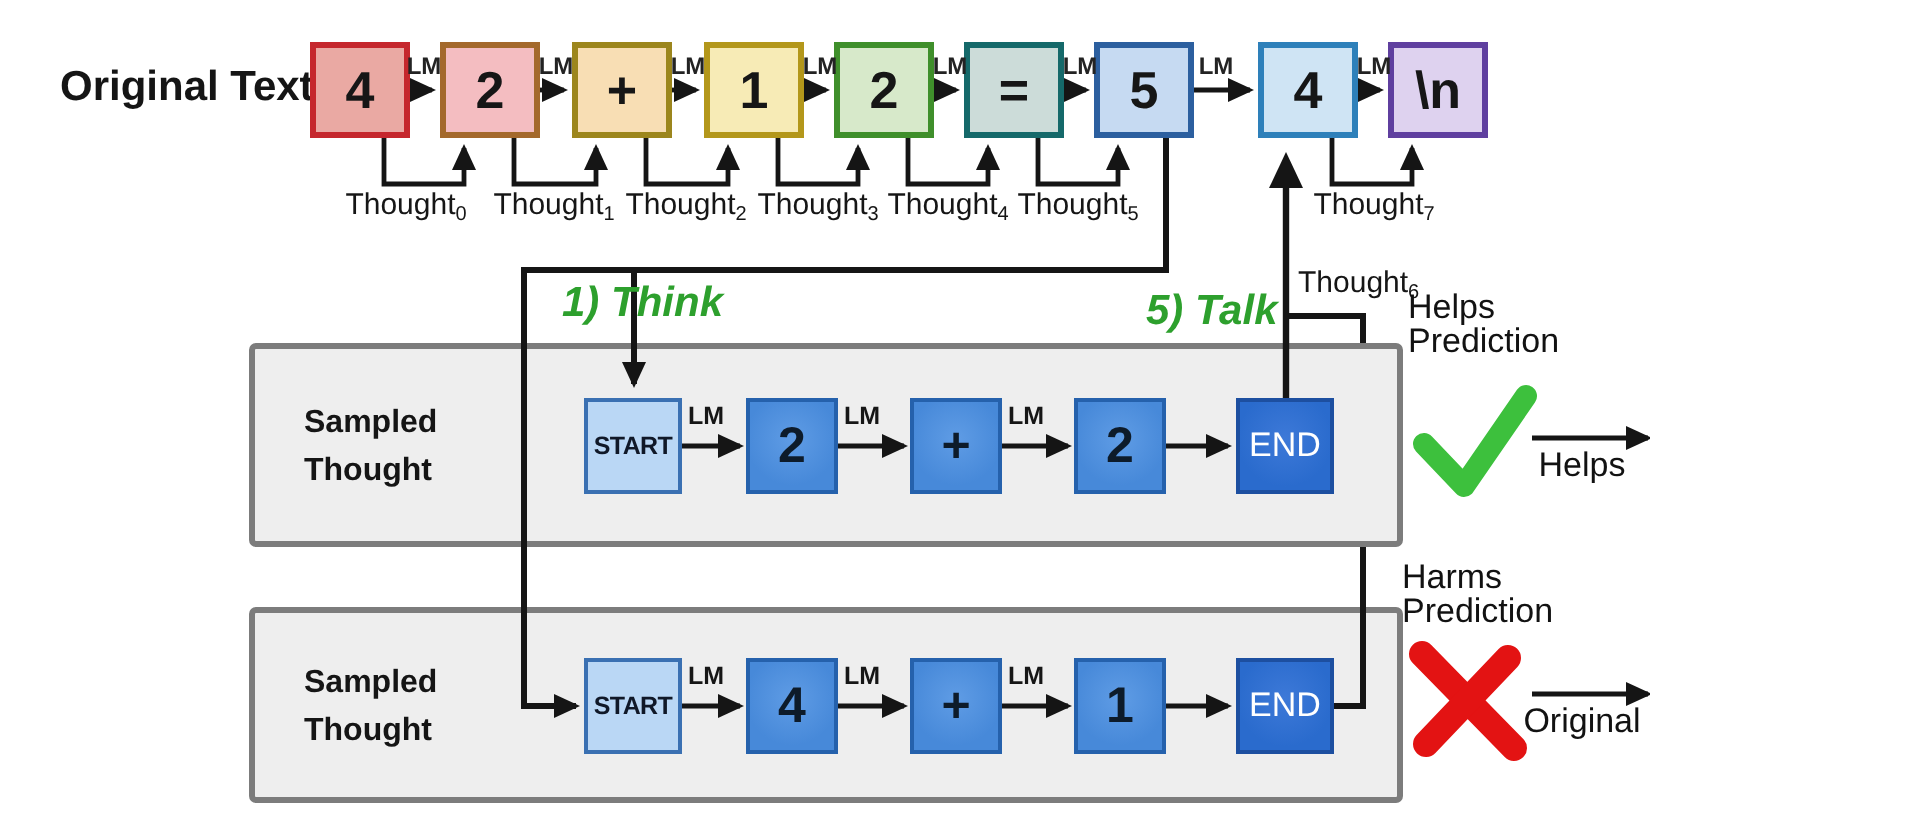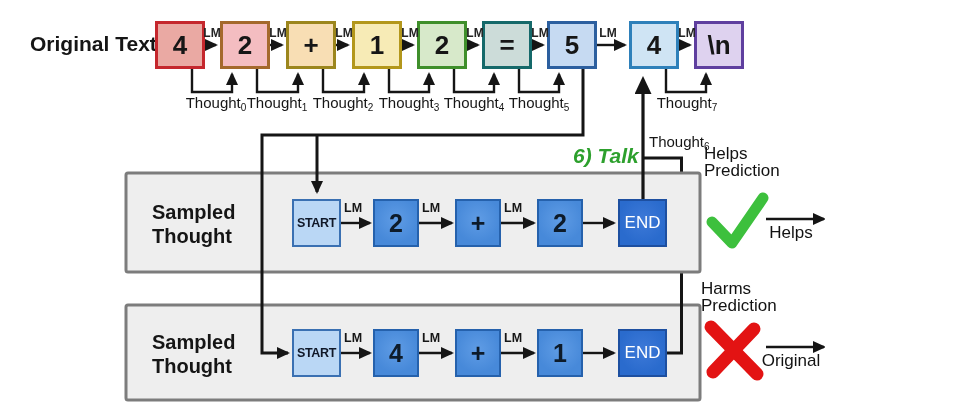--- a/index.html
+++ b/index.html
@@ -16,21 +16,21 @@
   .lm-top{position:absolute;top:26px;transform:translateX(-50%);
           font-size:12px;font-weight:700;color:#232323;}
 
   .thought{position:absolute;top:94px;transform:translateX(-50%);white-space:nowrap;
            font-size:15px;font-weight:500;color:#161616;}
   .thought sub{font-size:10px;line-height:0;vertical-align:-3px;}
   .thought.no-center{transform:none;}
 
   .green-step{position:absolute;font-size:21px;font-weight:700;font-style:italic;color:#2da02d;white-space:nowrap;}
 
-  .sampled-title{position:absolute;left:152px;width:110px;font-size:20px;font-weight:700;
+  .sampled-title{position:absolute;left:152px;width:110px;font-size:16px;font-weight:700;
                  color:#151515;line-height:24px;}
   .sampled-title span{display:block;}
 
   .tb{position:absolute;height:48px;box-sizing:border-box;display:flex;align-items:center;
       justify-content:center;text-align:center;}
   .tb-start{width:49px;background:#bad7f5;border:2.5px solid #3a70b2;color:#101828;
             font-size:12.5px;font-weight:700;letter-spacing:-0.3px;}
   .tb-mid{width:46px;background:radial-gradient(circle at 50% 42%, #5f9ce5 0%, #4789d9 70%);
           border:2.5px solid #2561ac;color:#0d1b2a;font-size:25px;font-weight:600;}
   .tb-end{width:49px;background:radial-gradient(circle at 50% 42%, #3d79d8 0%, #2a6bcd 70%);
@@ -159,30 +159,31 @@
 
   <div class="lm-top" style="left:212px">LM</div>
   <div class="lm-top" style="left:278px">LM</div>
   <div class="lm-top" style="left:344px">LM</div>
   <div class="lm-top" style="left:410px">LM</div>
   <div class="lm-top" style="left:475px">LM</div>
   <div class="lm-top" style="left:540px">LM</div>
   <div class="lm-top" style="left:608px">LM</div>
   <div class="lm-top" style="left:687px">LM</div>
 
-  <div class="thought" style="left:216px"><span>Thought</span><sub>0</sub></div>
+  <div class="thought" style="left:203px"><span>Thought</span><sub>0</sub></div>
   <div class="thought" style="left:277px"><span>Thought</span><sub>1</sub></div>
   <div class="thought" style="left:343px"><span>Thought</span><sub>2</sub></div>
   <div class="thought" style="left:409px"><span>Thought</span><sub>3</sub></div>
   <div class="thought" style="left:474px"><span>Thought</span><sub>4</sub></div>
   <div class="thought" style="left:539px"><span>Thought</span><sub>5</sub></div>
   <div class="thought no-center" style="left:649px;top:133px"><span>Thought</span><sub>6</sub></div>
   <div class="thought" style="left:687px"><span>Thought</span><sub>7</sub></div>
 
-  <div class="green-step" style="left:573px;top:144px">6) Talk</div>
+  <div class="green-step" style="left:281px;top:140px">1) Think</div>
+  <div class="green-step" style="left:573px;top:144px">5) Talk</div>
 
   <div class="sampled-title" style="top:200px">
     <span>Sampled</span>
     <span>Thought</span>
   </div>
   <div class="tb tb-start" style="left:292px;top:199px">START</div>
   <div class="tb tb-mid" style="left:373px;top:199px">2</div>
   <div class="tb tb-mid" style="left:455px;top:199px">+</div>
   <div class="tb tb-mid" style="left:537px;top:199px">2</div>
   <div class="tb tb-end" style="left:618px;top:199px">END</div>

